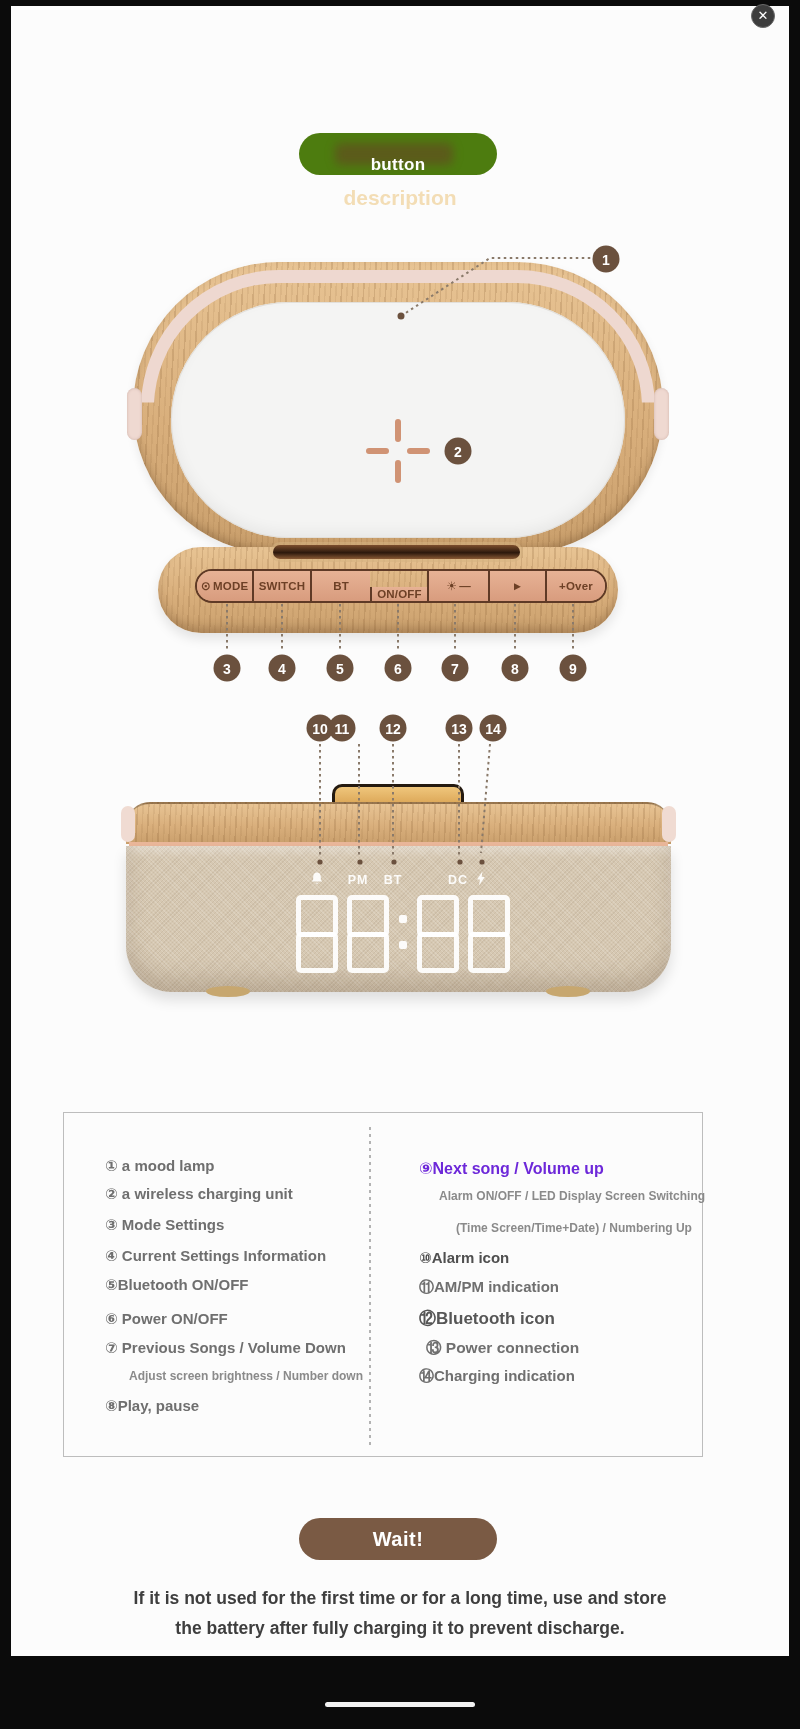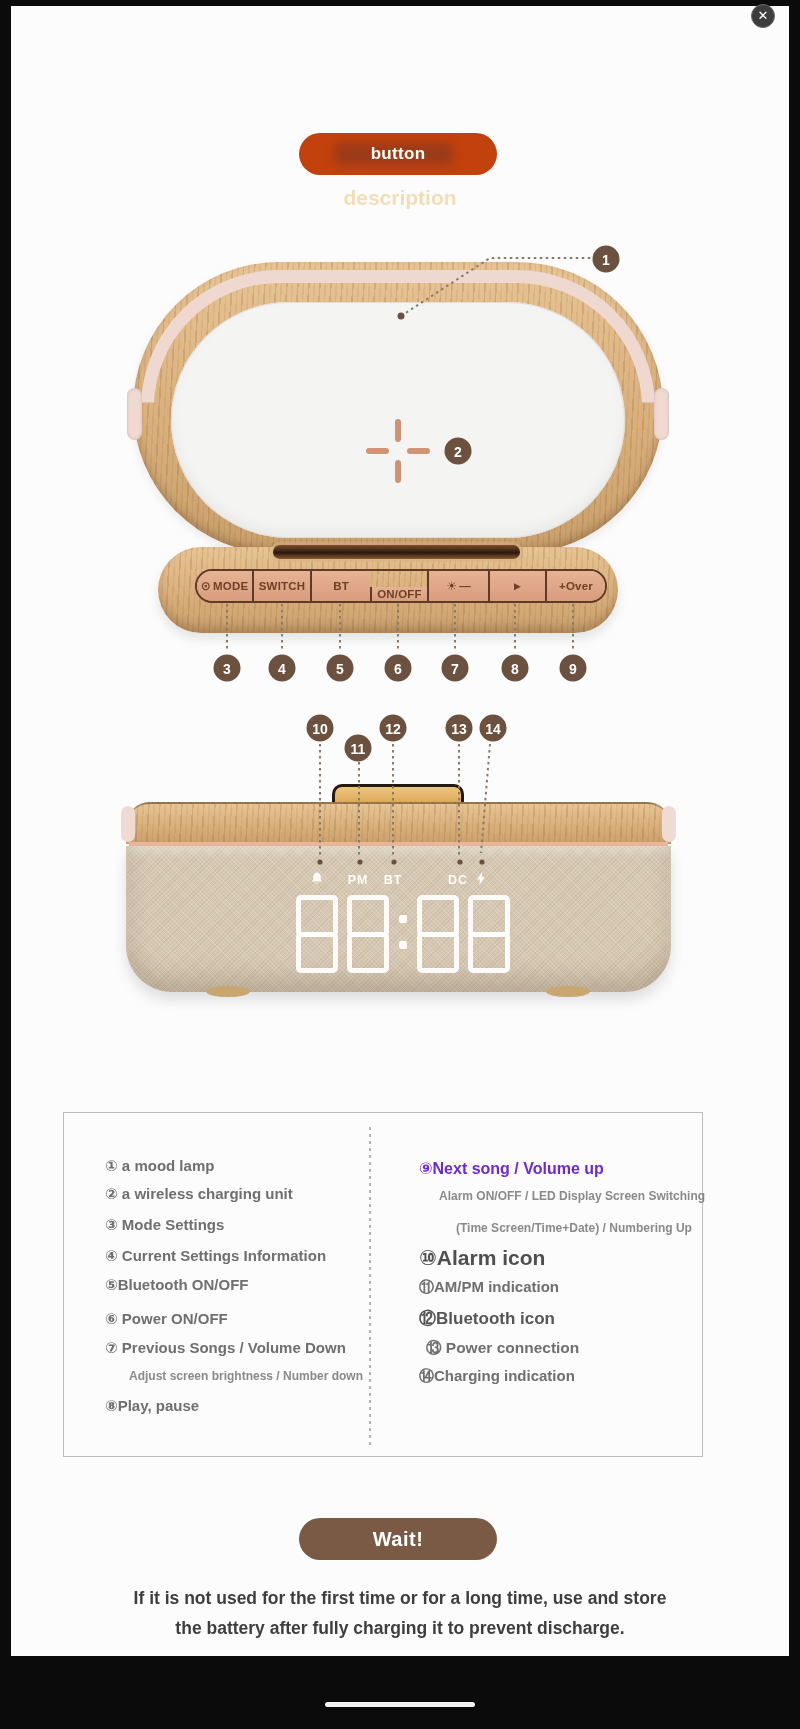--- a/index.html
+++ b/index.html
@@ -10,21 +10,21 @@
 
   
   .close-btn{position:absolute;left:751px;top:4px;width:24px;height:24px;border-radius:50%;
              background:#3d3d3d;border:1px solid #6a6a6a;color:#fff;font-size:13px;line-height:22px;
              text-align:center;cursor:pointer;z-index:20;}
   .home-indicator{position:absolute;left:325px;top:1702px;width:150px;height:5px;border-radius:3px;
                   background:#f2f2f2;z-index:20;}
 
   
   .hdr-pill{position:absolute;left:299px;top:133px;width:198px;height:42px;border-radius:21px;
-            background:#c2410c;display:flex;align-items:center;justify-content:center;z-index:3;overflow:hidden;}
+            background:#4d7c0f;display:flex;align-items:flex-end;justify-content:center;z-index:3;overflow:hidden;}
   .hdr-pill .redacted{position:absolute;left:18%;top:24%;width:60%;height:52%;
             background:rgba(108,52,40,.45);filter:blur(5px);border-radius:6px;}
   .hdr-pill span{position:relative;color:#fff;font-weight:bold;font-size:17px;letter-spacing:.3px;}
   .hdr-desc{position:absolute;left:0;top:186px;width:800px;text-align:center;
             color:#f3ddb5;font-weight:bold;font-size:21px;z-index:3;}
 
   
   .wood{background:
       repeating-linear-gradient(93deg, rgba(128,87,45,.20) 0 1.6px, rgba(255,255,255,0) 1.6px 5.5px,
         rgba(128,87,45,.10) 5.5px 7px, rgba(255,255,255,0) 7px 11px),
@@ -92,21 +92,21 @@
   .lines{position:absolute;left:0;top:0;z-index:5;pointer-events:none;}
 
   
   .legend{position:absolute;left:63px;top:1112px;width:640px;height:345px;
           border:1.5px solid #bdbdbd;background:#fcfcfc;z-index:3;}
   .lg-div{position:absolute;left:305px;top:14px;width:2px;height:318px;
           background:repeating-linear-gradient(180deg,#b3b3b3 0 3px,rgba(255,255,255,0) 3px 7px);}
   .lg{position:absolute;font-weight:bold;color:#6f6f6f;font-size:15px;white-space:nowrap;
       transform:translateY(-50%);}
   .lg.sub{font-size:12px;color:#8a8a8a;}
-  .lg.big{font-size:21px;color:#4f4f4f;}
+  .lg.big{font-size:15px;color:#4f4f4f;}
   .lg.med{font-size:17px;color:#565656;}
 
   
   .wait-pill{position:absolute;left:299px;top:1518px;width:198px;height:42px;border-radius:21px;
              background:#7a5a44;display:flex;align-items:center;justify-content:center;z-index:3;}
   .wait-pill span{color:#fff;font-size:20px;font-weight:600;letter-spacing:.5px;}
   .note{position:absolute;left:40px;top:1583px;width:720px;text-align:center;z-index:3;
         color:#3e3e3e;font-weight:bold;font-size:17.5px;line-height:30px;}
 </style>
 </head>
@@ -241,21 +241,21 @@
   <div class="badge" style="left:606px;top:259px;">1</div>
   <div class="badge" style="left:458px;top:451px;">2</div>
   <div class="badge" style="left:227px;top:668px;">3</div>
   <div class="badge" style="left:282px;top:668px;">4</div>
   <div class="badge" style="left:340px;top:668px;">5</div>
   <div class="badge" style="left:398px;top:668px;">6</div>
   <div class="badge" style="left:455px;top:668px;">7</div>
   <div class="badge" style="left:515px;top:668px;">8</div>
   <div class="badge" style="left:573px;top:668px;">9</div>
   <div class="badge" style="left:320px;top:728px;">10</div>
-  <div class="badge" style="left:358px;top:728px;margin-top:20px;">11</div>
+  <div class="badge" style="left:342px;top:728px;">11</div>
   <div class="badge" style="left:393px;top:728px;">12</div>
   <div class="badge" style="left:459px;top:728px;">13</div>
   <div class="badge" style="left:493px;top:728px;">14</div>
 
   <div class="legend">
     <div class="lg-div"></div>
     <div class="lg" style="left:41px;top:53px;">① a mood lamp</div>
     <div class="lg" style="left:41px;top:81px;">② a wireless charging unit</div>
     <div class="lg" style="left:41px;top:112px;">③ Mode Settings</div>
     <div class="lg" style="left:41px;top:143px;">④ Current Settings Information</div>

